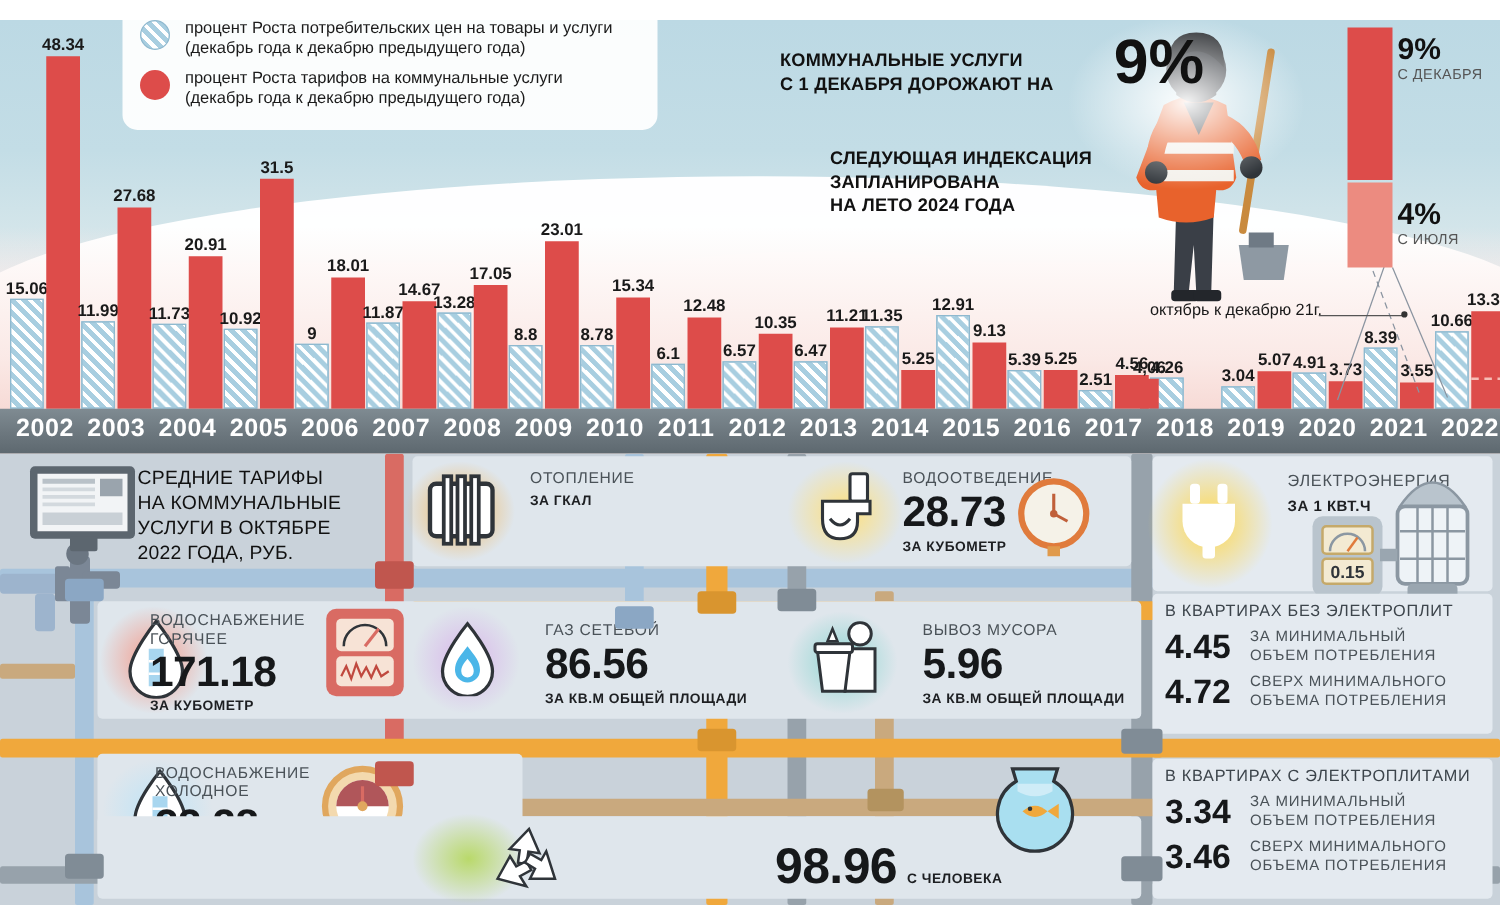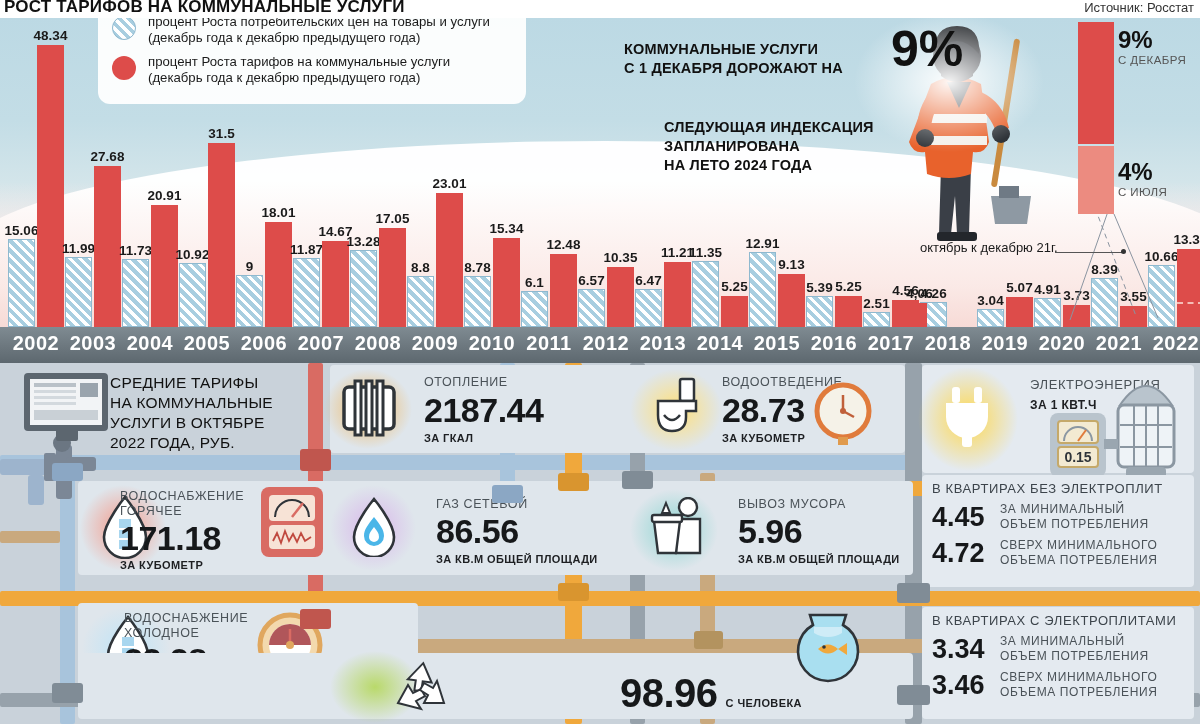--- a/index.html
+++ b/index.html
@@ -151,24 +151,20 @@
   .unit { font-size: 11px; font-weight: bold; color: #1d1f22; letter-spacing: .4px; }
   .ttl { font-size: 15.5px; font-weight: normal; color: #111; line-height: 20px; letter-spacing: .2px; }
 
   .glow { position: absolute; border-radius: 50%; }
 </style>
 </head>
 <body>
 
 <div id="root">
 
-  <div class="hdr">
-    <div class="hdr-title">РОСТ ТАРИФОВ НА КОММУНАЛЬНЫЕ УСЛУГИ</div>
-    <div class="hdr-src">Источник: Росстат</div>
-  </div>
 
   <div class="chart-panel">
     <div class="snow"></div>
     <div class="snow2"></div>
     <div class="chart-fade"></div>
 
     <div class="plot" id="plot">
         <div class="bar blue" style="left: 8px; width: 27px; height: 87.8552px;">
           <div class="bar-val">15.06</div>
         </div>
@@ -446,21 +442,20 @@
     <div class="card" style="left:330px;top:2px;width:575px;height:88px"></div>
     <div class="glow" style="left:324px;top:6px;width:88px;height:80px;background:radial-gradient(closest-side,#f0b65c,rgba(240,182,92,0))"></div>
     <svg style="position:absolute;left:340px;top:14px;width:58px;height:62px" viewBox="0 0 58 62">
       <rect x="4" y="10" width="50" height="42" rx="5" fill="#fff" stroke="#2f3439" stroke-width="3.5"></rect>
       <rect x="15" y="4" width="6" height="54" fill="#fff" stroke="#2f3439" stroke-width="3"></rect>
       <rect x="26" y="4" width="6" height="54" fill="#fff" stroke="#2f3439" stroke-width="3"></rect>
       <rect x="37" y="4" width="6" height="54" fill="#fff" stroke="#2f3439" stroke-width="3"></rect>
     </svg>
     <div style="position:absolute;left:424px;top:12px">
       <div class="cap">ОТОПЛЕНИЕ</div>
-      <div class="num" style="margin-top:3px">2187.44</div>
       <div class="unit" style="margin-top:5px">ЗА ГКАЛ</div>
     </div>
 
     <div class="glow" style="left:630px;top:6px;width:92px;height:82px;background:radial-gradient(closest-side,#ffe07a,rgba(255,224,122,0))"></div>
     <svg style="position:absolute;left:652px;top:14px;width:52px;height:60px" viewBox="0 0 52 60">
       <rect x="28" y="2" width="14" height="22" rx="2" fill="#fff" stroke="#2f3439" stroke-width="2.5"></rect>
       <path d="M6 24 L44 24 L44 34 L34 34 L34 40 q0 14 -14 14 q-14 0 -14 -16 Z" fill="#fff" stroke="#2f3439" stroke-width="2.5"></path>
       <path d="M12 38 q8 10 16 0" fill="none" stroke="#2f3439" stroke-width="2.5"></path>
     </svg>
     <div style="position:absolute;left:722px;top:12px">

